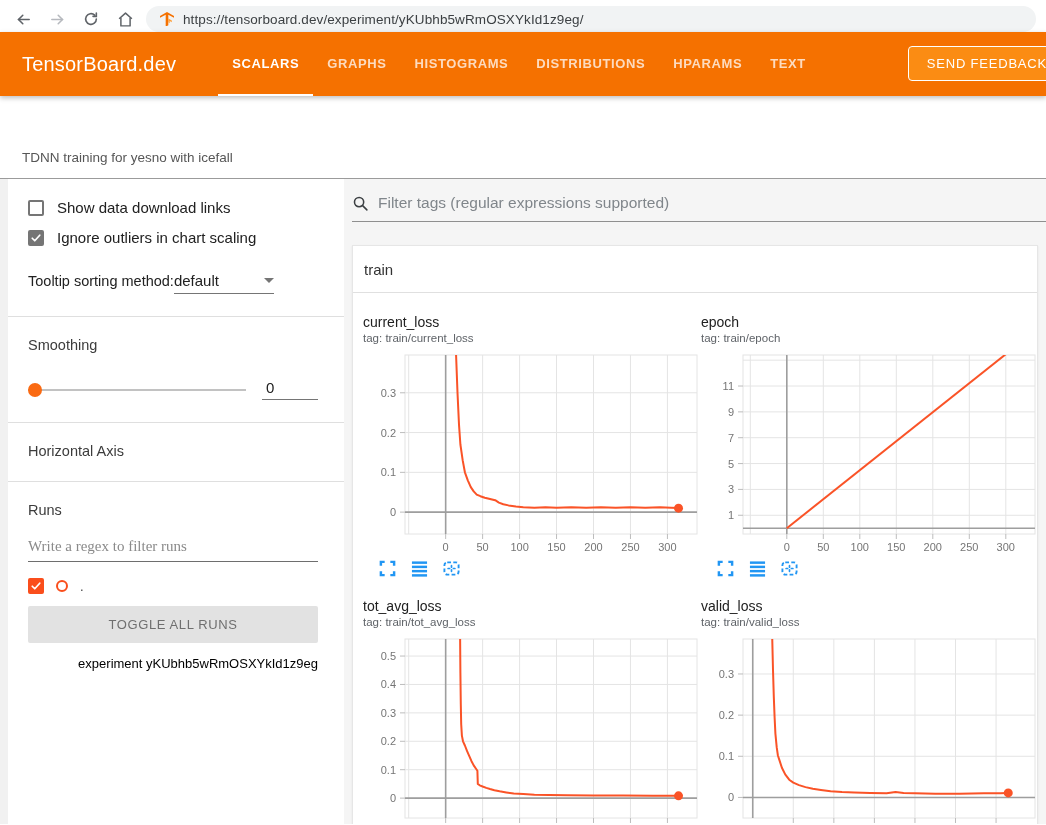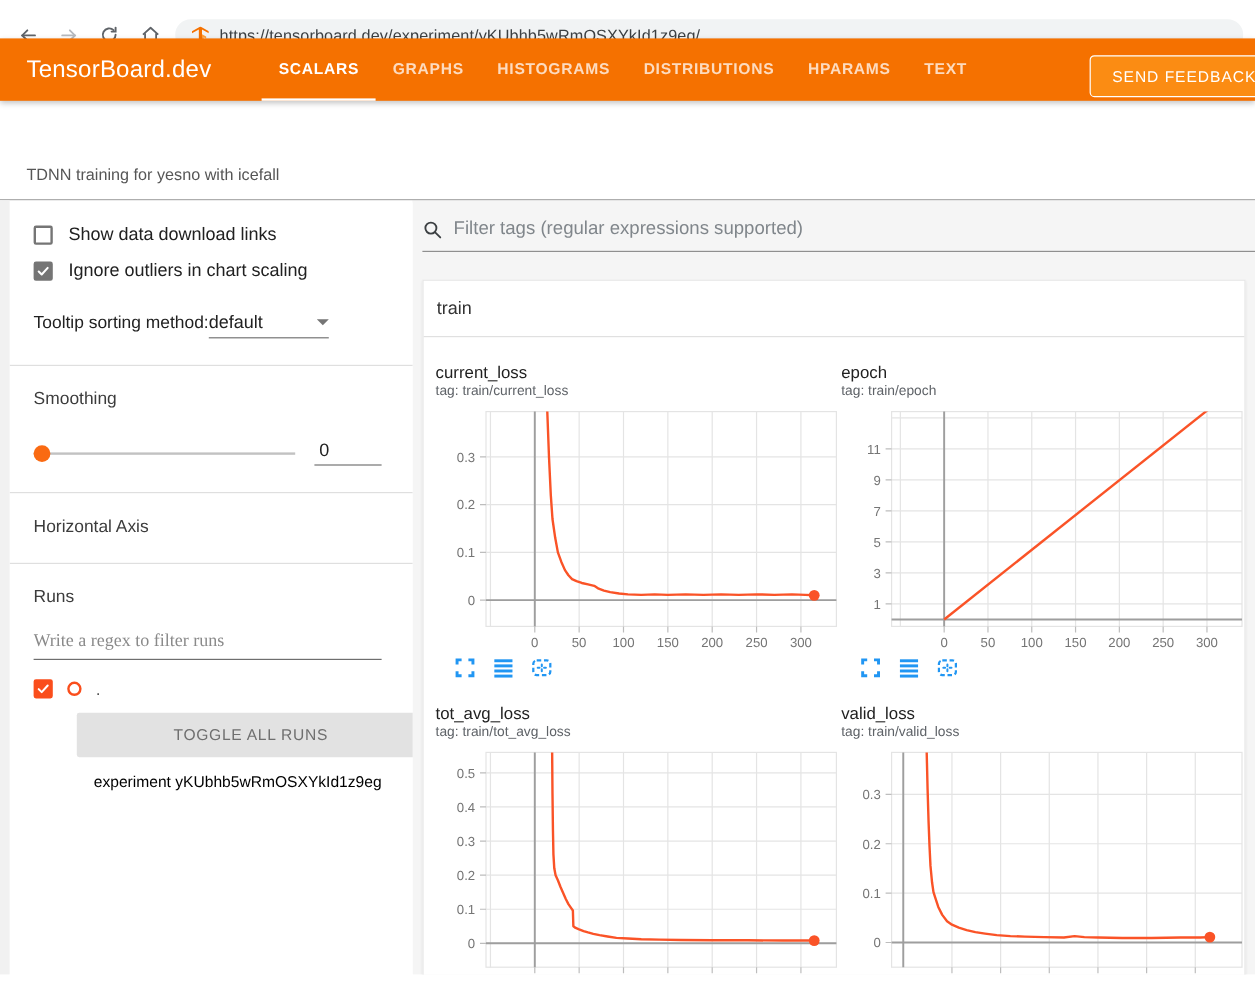--- a/index.html
+++ b/index.html
@@ -1,29 +1,29 @@
 <!DOCTYPE html>
 <html><head>
 <meta charset="utf-8">
 <style>
   * { margin:0; padding:0; box-sizing:border-box; }
   html,body { width:1046px; height:825px; overflow:hidden; background:#fff;
     font-family:"Liberation Sans", sans-serif; }
 
   
-  .browser-bar { height:32px; background:#fff; display:flex; align-items:flex-start; padding:16px 10px; gap:8px; }
+  .browser-bar { height:32px; background:#fff; display:flex; align-items:flex-end; padding:0 10px; gap:8px; }
   .nav-btn { width:26px; height:26px; display:flex; align-items:center; justify-content:center;
     color:#5f6368; font-size:17px; border-radius:50%; cursor:pointer; flex:0 0 auto; }
   .nav-btn.disabled { color:#b6b9be; }
   .url-pill { flex:1; height:26px; background:#f1f3f4; border-radius:14px; display:flex;
     align-items:center; padding:0 14px; gap:9px; }
   .url-text { font-size:13.5px; color:#3c4043; letter-spacing:0.1px; white-space:nowrap; overflow:hidden; }
 
   
-  .app-header { height:52px; background:#f57100; display:flex; align-items:stretch; position:relative;
+  .app-header { height:64px; background:#f57100; display:flex; align-items:stretch; position:relative;
     box-shadow:0 2px 5px rgba(0,0,0,0.25); }
   .logo { color:#fff; font-size:20px; display:flex; align-items:center; margin-left:22px; letter-spacing:0.2px; }
   .tabs { display:flex; margin-left:42px; align-items:stretch; }
   .tab { display:flex; align-items:center; padding:15px 14px; color:rgba(255,255,255,0.75);
     font-size:13px; font-weight:bold; letter-spacing:0.6px; border-bottom:2px solid transparent; cursor:pointer; }
   .tab.active { color:#fff; border-bottom-color:#fff; }
   .feedback-btn { position:absolute; right:-20px; top:14px; background:#fb8c13; color:#fff;
     border:1.5px solid #fff; border-radius:4px; font-size:13px; letter-spacing:0.8px;
     padding:9px 18px; font-family:inherit; cursor:pointer; white-space:nowrap; }
 
@@ -66,21 +66,21 @@
   .axis-btn { border:none; background:transparent; color:#757575; font-size:12.5px; letter-spacing:0.5px;
     padding:10px 17px; border-radius:3px; font-family:inherit; cursor:pointer; }
   .axis-btn.active { background:#757575; color:#fff; }
   .regex-input { margin-top:18px; width:100%; border:none; border-bottom:1px solid #6e6e6e;
     font-size:15px; color:#212121; padding:2px 0 6px 0; background:transparent; font-family:Liberation Serif, serif; outline:none; }
   .regex-input::placeholder { color:#8a8a8a; }
   .run-row { display:flex; align-items:center; gap:12px; margin-top:16px; cursor:pointer; }
   .run-swatch { width:12px; height:12px; border-radius:50%; border:2px solid #fa4e1c; flex:0 0 auto; }
   .run-name { font-size:13px; color:#444; }
   .toggle-runs-btn { margin-top:12px; width:100%; background:#e2e2e2; border:none; border-radius:2px;
-    color:#6f6f6f; font-size:13px; letter-spacing:0.6px; padding:11px 0; font-family:inherit; cursor:pointer;margin-left:36px; }
+    color:#6f6f6f; font-size:13px; letter-spacing:0.6px; padding:11px 0; font-family:inherit; cursor:pointer; }
   .experiment-note { margin-top:13px; font-size:13px; color:#000000;text-align:right; }
 
   
   .filter-row { display:flex; align-items:center; gap:9px; margin:15px 0 0 8px;
     border-bottom:1px solid #8f8f8f; padding-bottom:9px; }
   .filter-input { flex:1; border:none; background:transparent; font-size:15.5px; color:#212121;
     font-family:inherit; outline:none; }
   .filter-input::placeholder { color:#80868b; }
   .card { background:#fff; margin:23px 8px 0 8px; border:1px solid #e6e6e6; min-height:620px;
     box-shadow:0 1px 2px rgba(0,0,0,0.07); }

